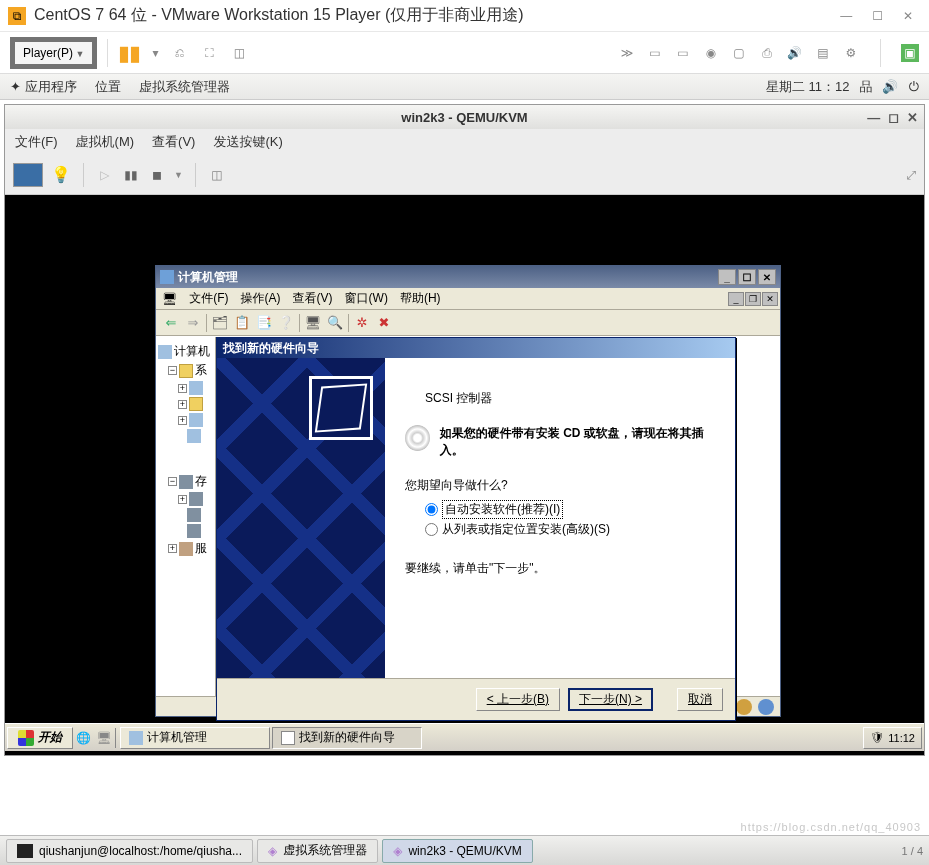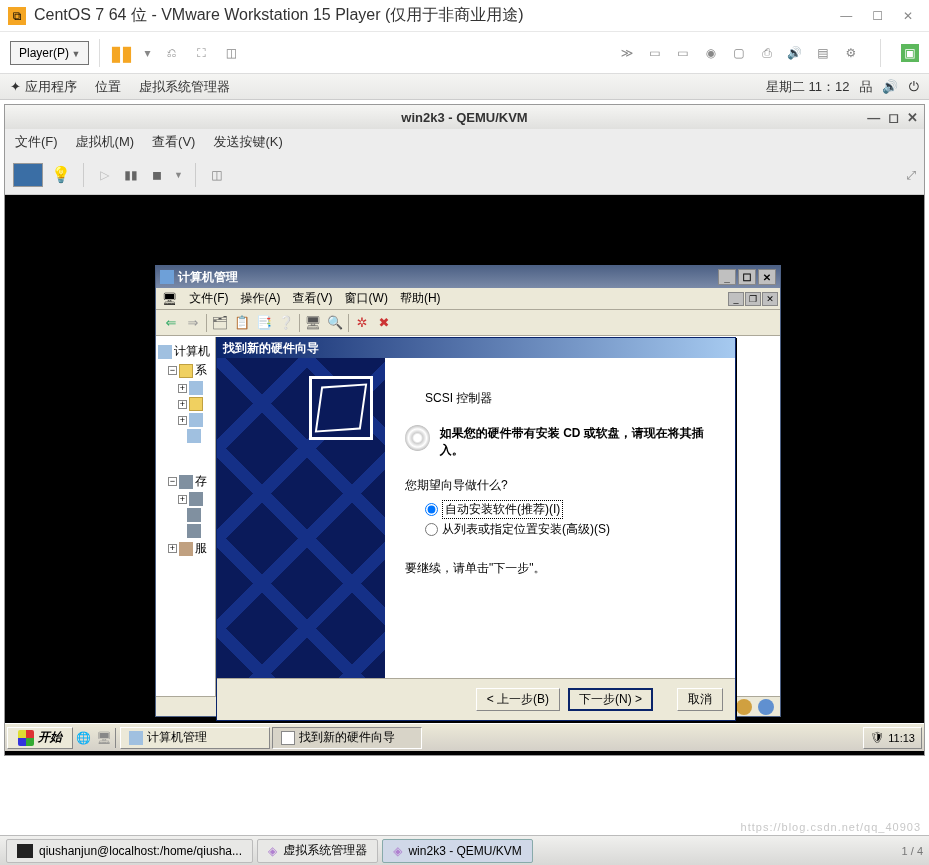--- a/index.html
+++ b/index.html
@@ -6,21 +6,21 @@
 body { width: 929px; height: 865px; background: #fff; font-size: 12px; overflow: hidden; position: relative; }
 
 
 .vmware-titlebar { height: 32px; background: #fff; border-bottom: 1px solid #e8e8e8; display: flex; align-items: center; padding: 0 8px; }
 .vmware-logo { width: 18px; height: 18px; background: #f5a623; margin-right: 8px; display: flex; align-items: center; justify-content: center; }
 .vmware-title { flex: 1; color: #333; font-size: 16px; }
 .vmware-ctrl { display: flex; gap: 20px; padding-right: 8px; }
 .vmware-ctrl span { color: #888; cursor: pointer; }
 
 .vmware-toolbar { height: 42px; background: #fff; border-bottom: 1px solid #ddd; display: flex; align-items: center; padding: 0 10px; }
-.player-dd { border: 1px solid #737373; padding: 4px 8px; background: #f5f5f5; cursor: pointer; }
+.player-dd { border: 5px solid #737373; padding: 4px 8px; background: #f5f5f5; cursor: pointer; }
 .player-dd::after { content: " ▼"; font-size: 9px; color: #666; }
 .vmware-toolbar .sep { width: 1px; height: 28px; background: #ddd; margin: 0 10px; }
 .vmw-icons { display: flex; gap: 12px; align-items: center; }
 .vmw-icons .pause { color: #f5a623; font-size: 20px; font-weight: bold; }
 .vmw-right { margin-left: auto; display: flex; gap: 10px; align-items: center; color: #888; }
 .iconbox { width: 18px; height: 18px; display: inline-flex; align-items: center; justify-content: center; color: #888; }
 .green-accent { background: #5cb85c; color: #fff; padding: 2px; }
 
 
 .gnome-bar { height: 26px; background: linear-gradient(#f5f5f3, #e8e8e6); border-bottom: 1px solid #ccc; display: flex; align-items: center; padding: 0 10px; font-size: 13px; color: #333; }
@@ -77,21 +77,21 @@
 .wiz-main { flex: 1; padding: 22px 20px 10px 20px; background: #fff; font-size: 12px; color: #000; }
 .wiz-main p { margin: 4px 0; }
 .wiz-main .dev { margin: 10px 0 18px 20px; }
 .wiz-main .cd-row { display: flex; align-items: flex-start; gap: 10px; margin: 10px 0 18px; }
 .wiz-main .cd-icon { width: 26px; height: 26px; border-radius: 50%; background: radial-gradient(circle, #fff 20%, #d0d0d0 30%, #fff 50%, #c0c0c0 70%, #fff 80%, #a0a0a0 100%); }
 .wiz-main .cd-txt { font-weight: bold; }
 .wiz-main .q { margin: 3px 0 6px; }
 .wiz-main .opt { margin: 2px 0 2px 20px; display: flex; align-items: center; gap: 4px; }
 .wiz-main .proceed { margin-top: 22px; }
 .wiz-btns { height: 42px; background: #ece9d8; border-top: 1px solid #aca899; display: flex; align-items: center; justify-content: flex-end; gap: 8px; padding: 0 12px; }
-.wiz-btns button { padding: 2px 10px; font-size: 12px; background: #ece9d8; border: 1px solid #888; border-top-color:#fff; border-left-color:#fff; }
+.wiz-btns button { padding: 2px 10px; font-size: 12px; background: #ece9d8; border: 1px solid #888; border-top-color:#fff; border-left-color:#fff;text-decoration:underline; }
 .wiz-btns .next { border: 2px solid #0a246a; padding: 1px 9px; }
 
 .mmc-status { height: 20px; background: #ece9d8; border-top: 1px solid #aca899; display:flex; align-items:center; justify-content:flex-end; padding:0 6px; gap:6px;}
 .mmc-status .si { width:16px; height:16px; display:inline-block; }
 
 
 .win-taskbar { position: absolute; bottom: 4px; left: 0; right: 0; height: 28px; background: linear-gradient(#ece9d8, #d4d0c8); border-top: 1px solid #fff; display: flex; align-items: center; padding: 0 2px; }
 .start-btn { height: 22px; padding: 0 10px; background: #ece9d8; border: 1px solid #888; border-top-color:#fff; border-left-color:#fff; display: flex; align-items: center; gap: 4px; font-size: 12px; font-style: italic; font-weight: bold; }
 .start-flag { width: 16px; height: 16px; background: conic-gradient(#d33 0 25%, #3a3 0 50%, #33d 0 75%, #dd3 0 100%); border-radius: 2px;}
 .win-taskbar .tbtn { height: 22px; padding: 0 8px; background: #ece9d8; border: 1px solid #888; border-top-color:#fff; border-left-color:#fff; margin-left: 2px; font-size: 12px; display: flex; align-items: center; gap: 4px; min-width: 150px; }
@@ -320,21 +320,21 @@
       <div class="tbtn">
         <span class="tico sys"></span>
         <span>计算机管理</span>
       </div>
       <div class="tbtn pressed">
         <span style="width:14px;height:14px;background:#fff;border:1px solid #888;display:inline-block;"></span>
         <span>找到新的硬件向导</span>
       </div>
       <div class="tray">
         <span>🛡</span>
-        <span>11:13</span>
+        <span>11:12</span>
       </div>
     </div>
 
   </div>
 </div>
 
 <div class="watermark">https://blog.csdn.net/qq_40903</div>
 
 <div class="gnome-bottom">
   <div class="task">

